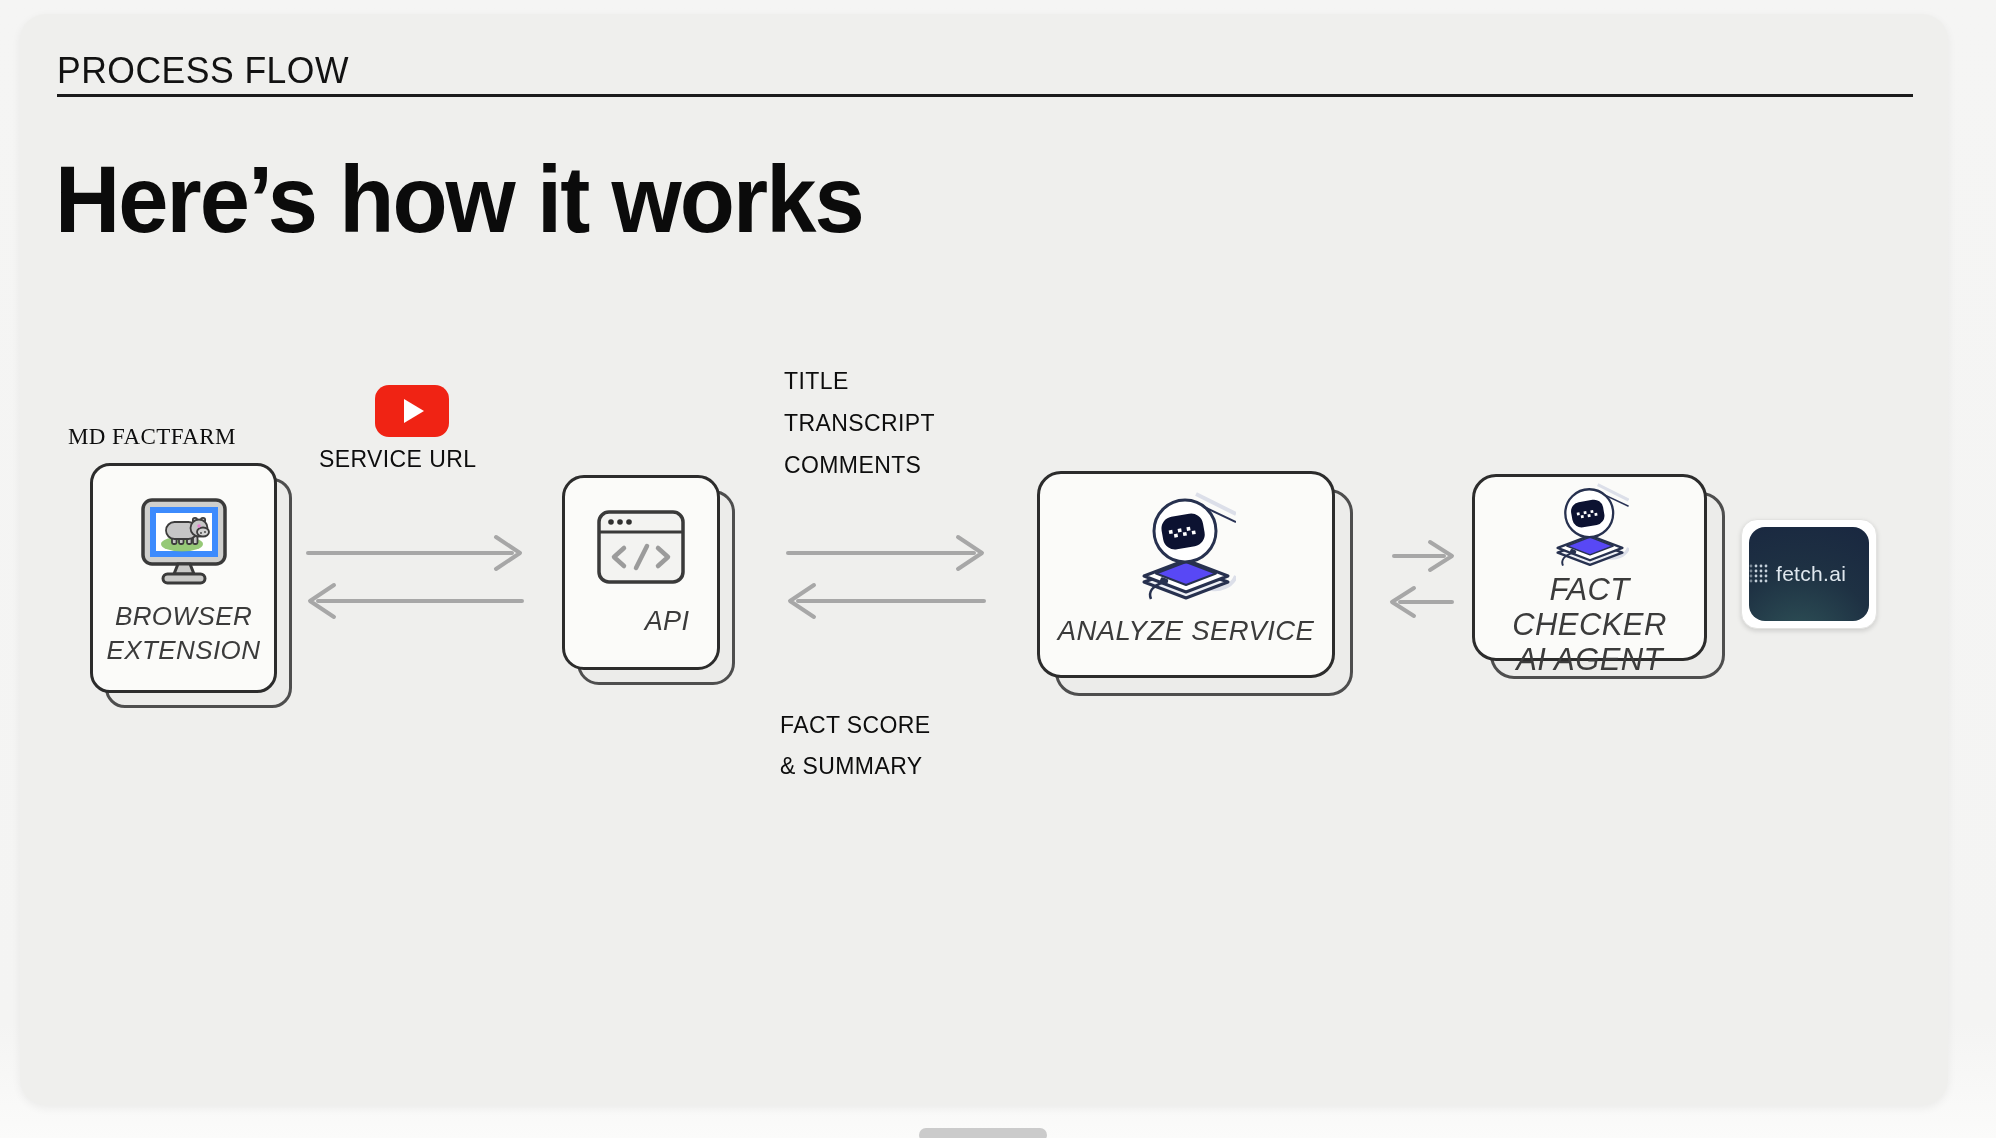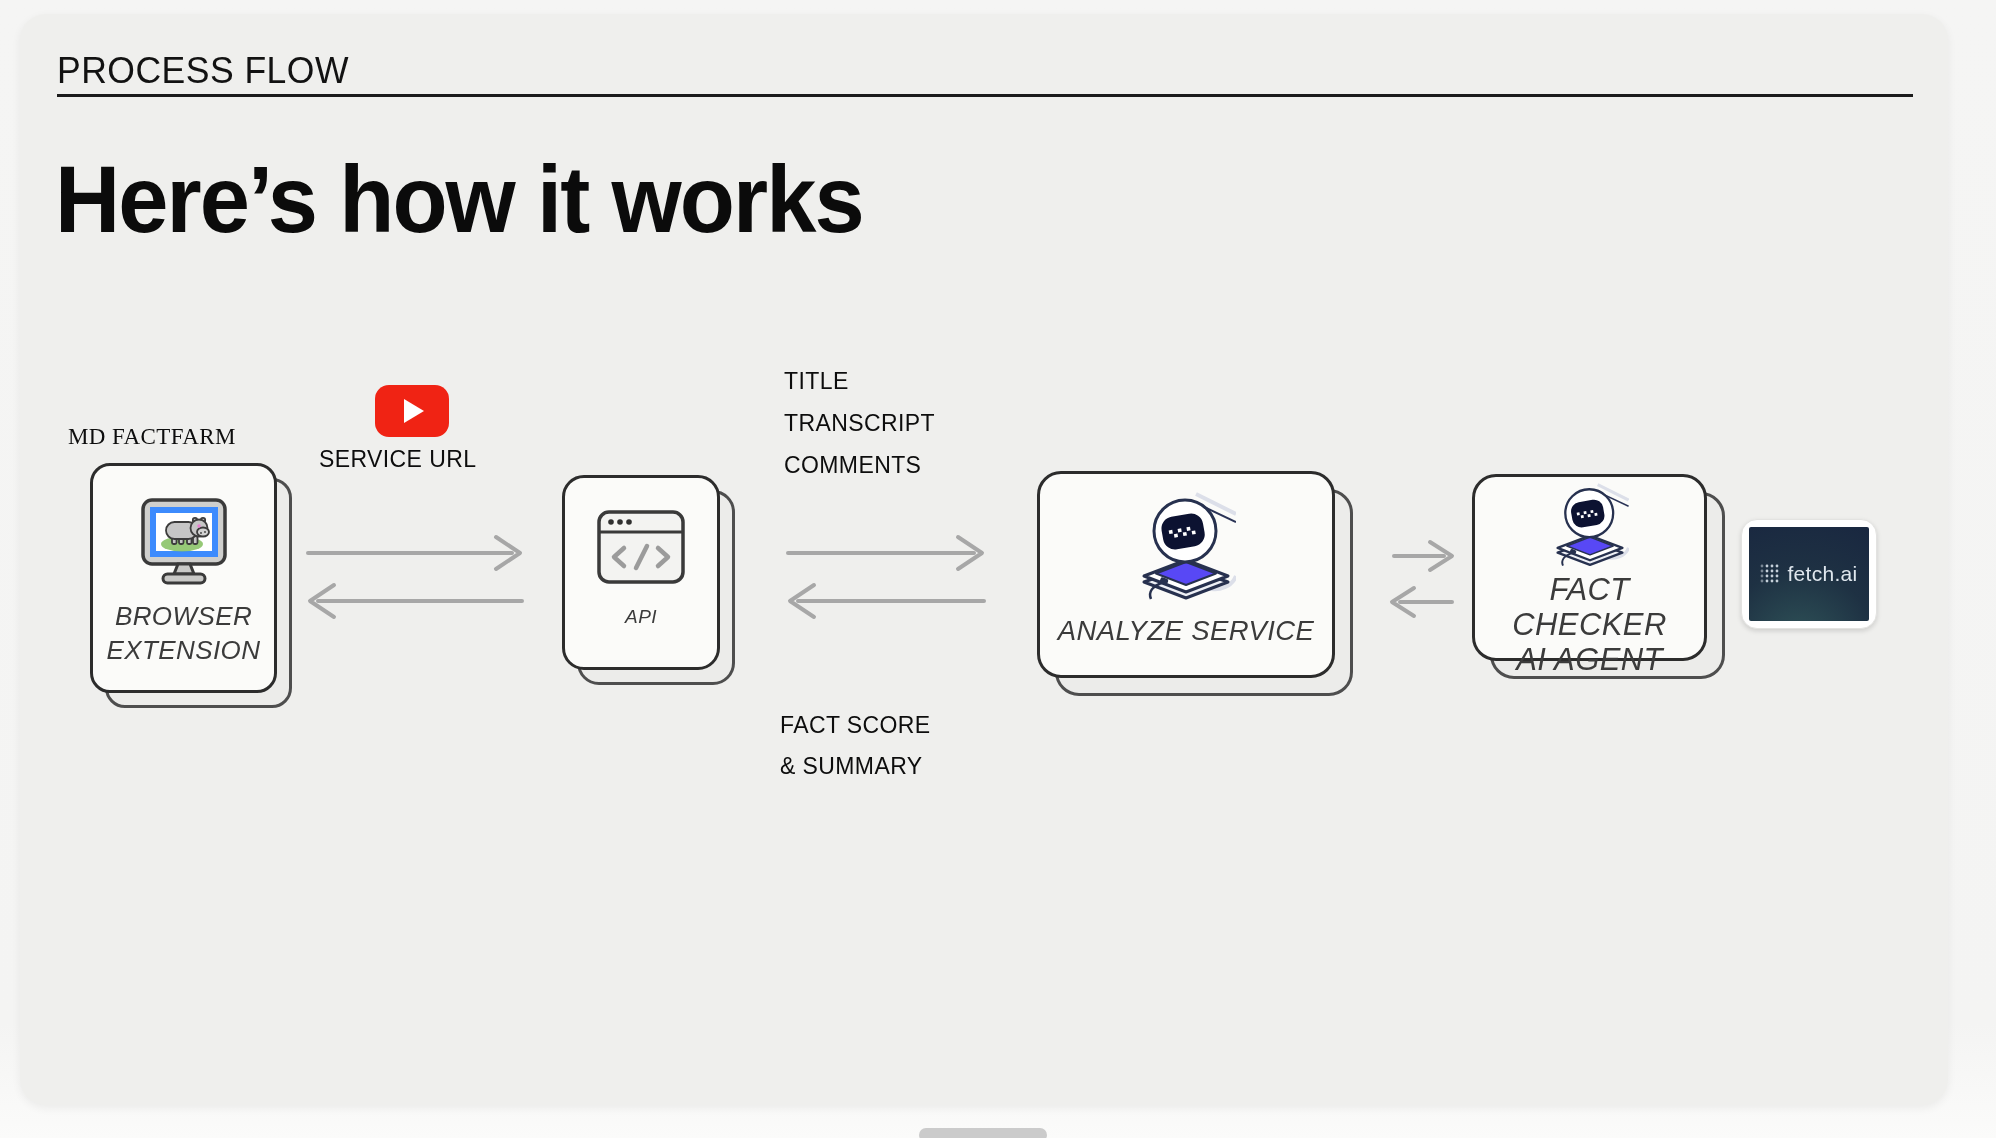--- a/index.html
+++ b/index.html
@@ -51,23 +51,23 @@
     border-radius:14px; background:#f02314;
     display:flex; align-items:center; justify-content:center;
   }
   .arrows { position:absolute; left:0; top:0; width:1996px; height:1138px; pointer-events:none; }
   .fetch-badge {
     position:absolute; left:1741px; top:519px; width:136px; height:110px;
     background:#ffffff; border:1px solid #e3e3e1; border-radius:16px;
     box-shadow:0 2px 5px rgba(0,0,0,.14); padding:7px;
   }
   .fetch-inner {
-    width:100%; height:100%; border-radius:2px;
+    width:100%; height:100%; border-radius:16px;
     background:radial-gradient(circle at 42% 125%, #2f5358 0%, #1e3143 55%, #192740 100%);
-    display:flex; align-items:center; justify-content:center; gap:7px;
+    display:flex; align-items:center; gap:7px;
   }
   .fetch-brand { font-size:21px; color:#dfe7ee; letter-spacing:.3px; }
   .scroll-thumb {
     position:absolute; left:919px; top:1128px; width:128px; height:14px;
     border-radius:7px; background:#cbcbcb;
   }
 </style>
 </head>
 <body>
 
@@ -134,21 +134,21 @@
   <path d="M2 22 H86" stroke="#3a3a3a" stroke-width="3"></path>
   <circle cx="14" cy="12" r="2.8" fill="#2f2f2f"></circle>
   <circle cx="23" cy="12" r="2.8" fill="#2f2f2f"></circle>
   <circle cx="32" cy="12" r="2.8" fill="#2f2f2f"></circle>
   <g stroke="#9b9b9b" stroke-width="4.5" fill="none" stroke-linecap="round" stroke-linejoin="round">
     <polyline points="27,38 17,47 27,56"></polyline>
     <line x1="39" y1="58" x2="50" y2="36"></line>
     <polyline points="61,38 71,47 61,56"></polyline>
   </g>
 </svg>
-<div class="card-caption" style="left:562px;top:606px;width:158px;font-size:19px;">API</div>
+<div class="card-caption" style="left:588px;top:606px;width:158px;font-size:27px;">API</div>
 
 <div class="node-label multiline" style="left:784px;top:360px;width:200px;line-height:42px;">TITLE
 TRANSCRIPT
 COMMENTS</div>
 <div class="node-label multiline" style="left:780px;top:705px;width:200px;line-height:41px;">FACT SCORE
 &amp; SUMMARY</div>
 
 <div class="card-back r24" style="left:1055px;top:489px;width:298px;height:207px;"></div>
 <div class="card-front r24" style="left:1037px;top:471px;width:298px;height:207px;"></div>
 <svg class="icon-abs" style="left:1136px;top:488px;" width="100" height="114" viewBox="0 0 100 114">

